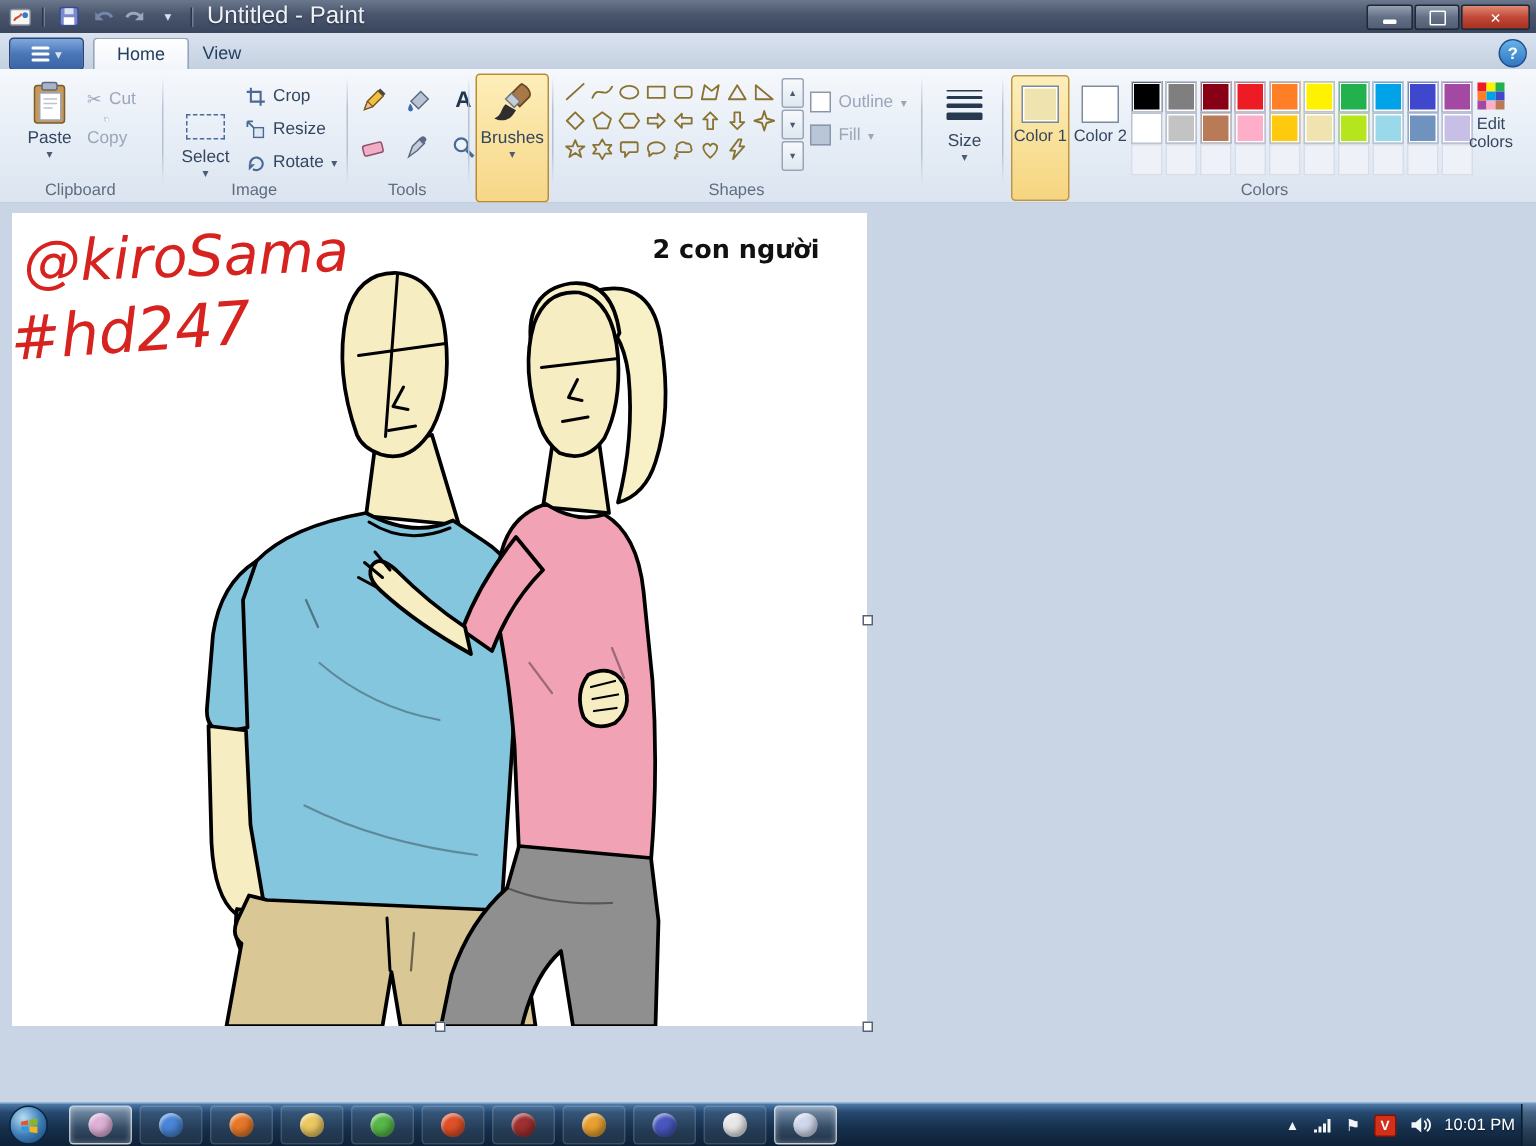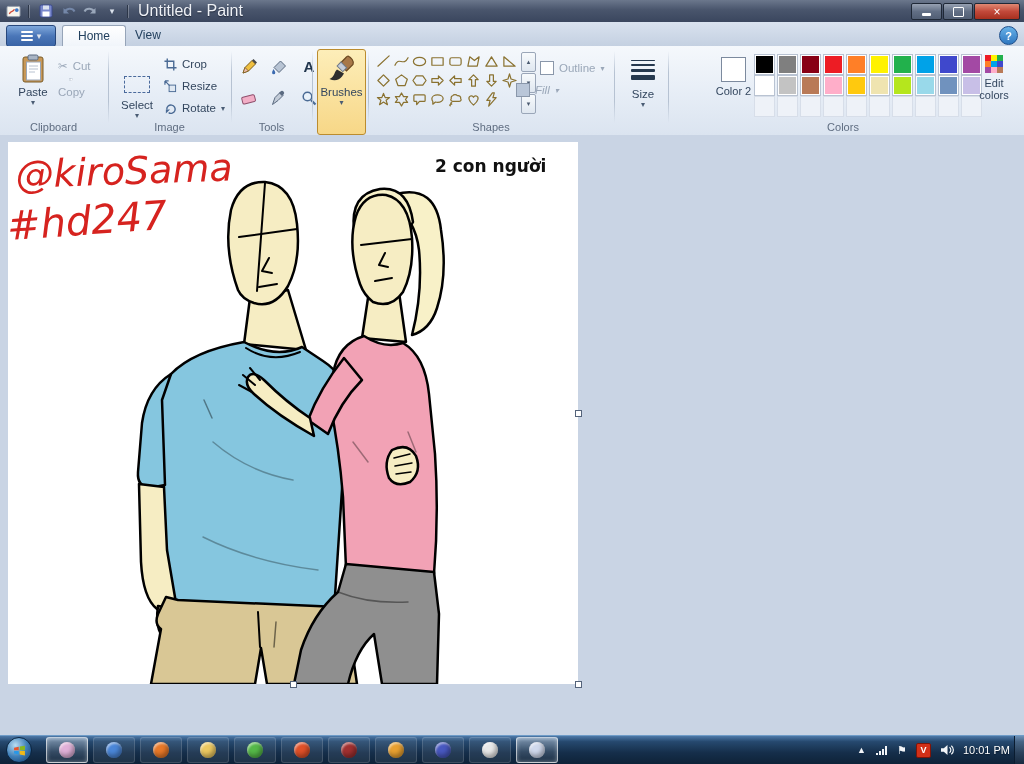--- a/index.html
+++ b/index.html
@@ -405,40 +405,44 @@
         </div>
       <div class="scrollbtn">
           <span>▾</span>
         </div>
     </div>
     <div class="smallbtn disabled" style="left:540px;top:12px;">
       <div class="mini-swatch mini-outline"></div>
       <span>Outline</span>
       <span class="caret">▾</span>
     </div>
-    <div class="smallbtn disabled" style="left:516px;top:34px;font-style:italic;">
+    <div class="smallbtn disabled" style="left:540px;top:34px;">
       <div class="mini-swatch mini-fill"></div>
       <span>Fill</span>
       <span class="caret">▾</span>
     </div>
     <div class="group-label" style="left:368px;width:246px;">Shapes</div>
     <div class="vsep" style="left:614px;"></div>
 
     <div class="bigbtn" style="left:620px;top:3px;width:44px;height:78px;">
       <div class="size-lines">
         <div style="height:1px;"></div>
           <div style="height:2px;"></div>
           <div style="height:3px;"></div>
           <div style="height:5px;"></div>
       </div>
       <span style="margin-top:6px;">Size</span>
       <span class="caret">▾</span>
     </div>
     <div class="vsep" style="left:668px;"></div>
 
+    <div class="colorbtn selected" style="left:674px;">
+      <div class="color-swatch" id="color1-swatch" style="background: rgb(239, 228, 176);"></div>
+      <span>Color 1</span>
+    </div>
     <div class="colorbtn" style="left:714px;">
       <div class="color-swatch" id="color2-swatch" style="background: rgb(255, 255, 255);"></div>
       <span>Color 2</span>
     </div>
     <div class="palette-row" style="top:8px;" id="palette-row-1">
         <div class="swatch" style="background: rgb(0, 0, 0);"></div>
         <div class="swatch" style="background: rgb(127, 127, 127);"></div>
         <div class="swatch" style="background: rgb(136, 0, 21);"></div>
         <div class="swatch" style="background: rgb(237, 28, 36);"></div>
         <div class="swatch" style="background: rgb(255, 127, 39);"></div>

